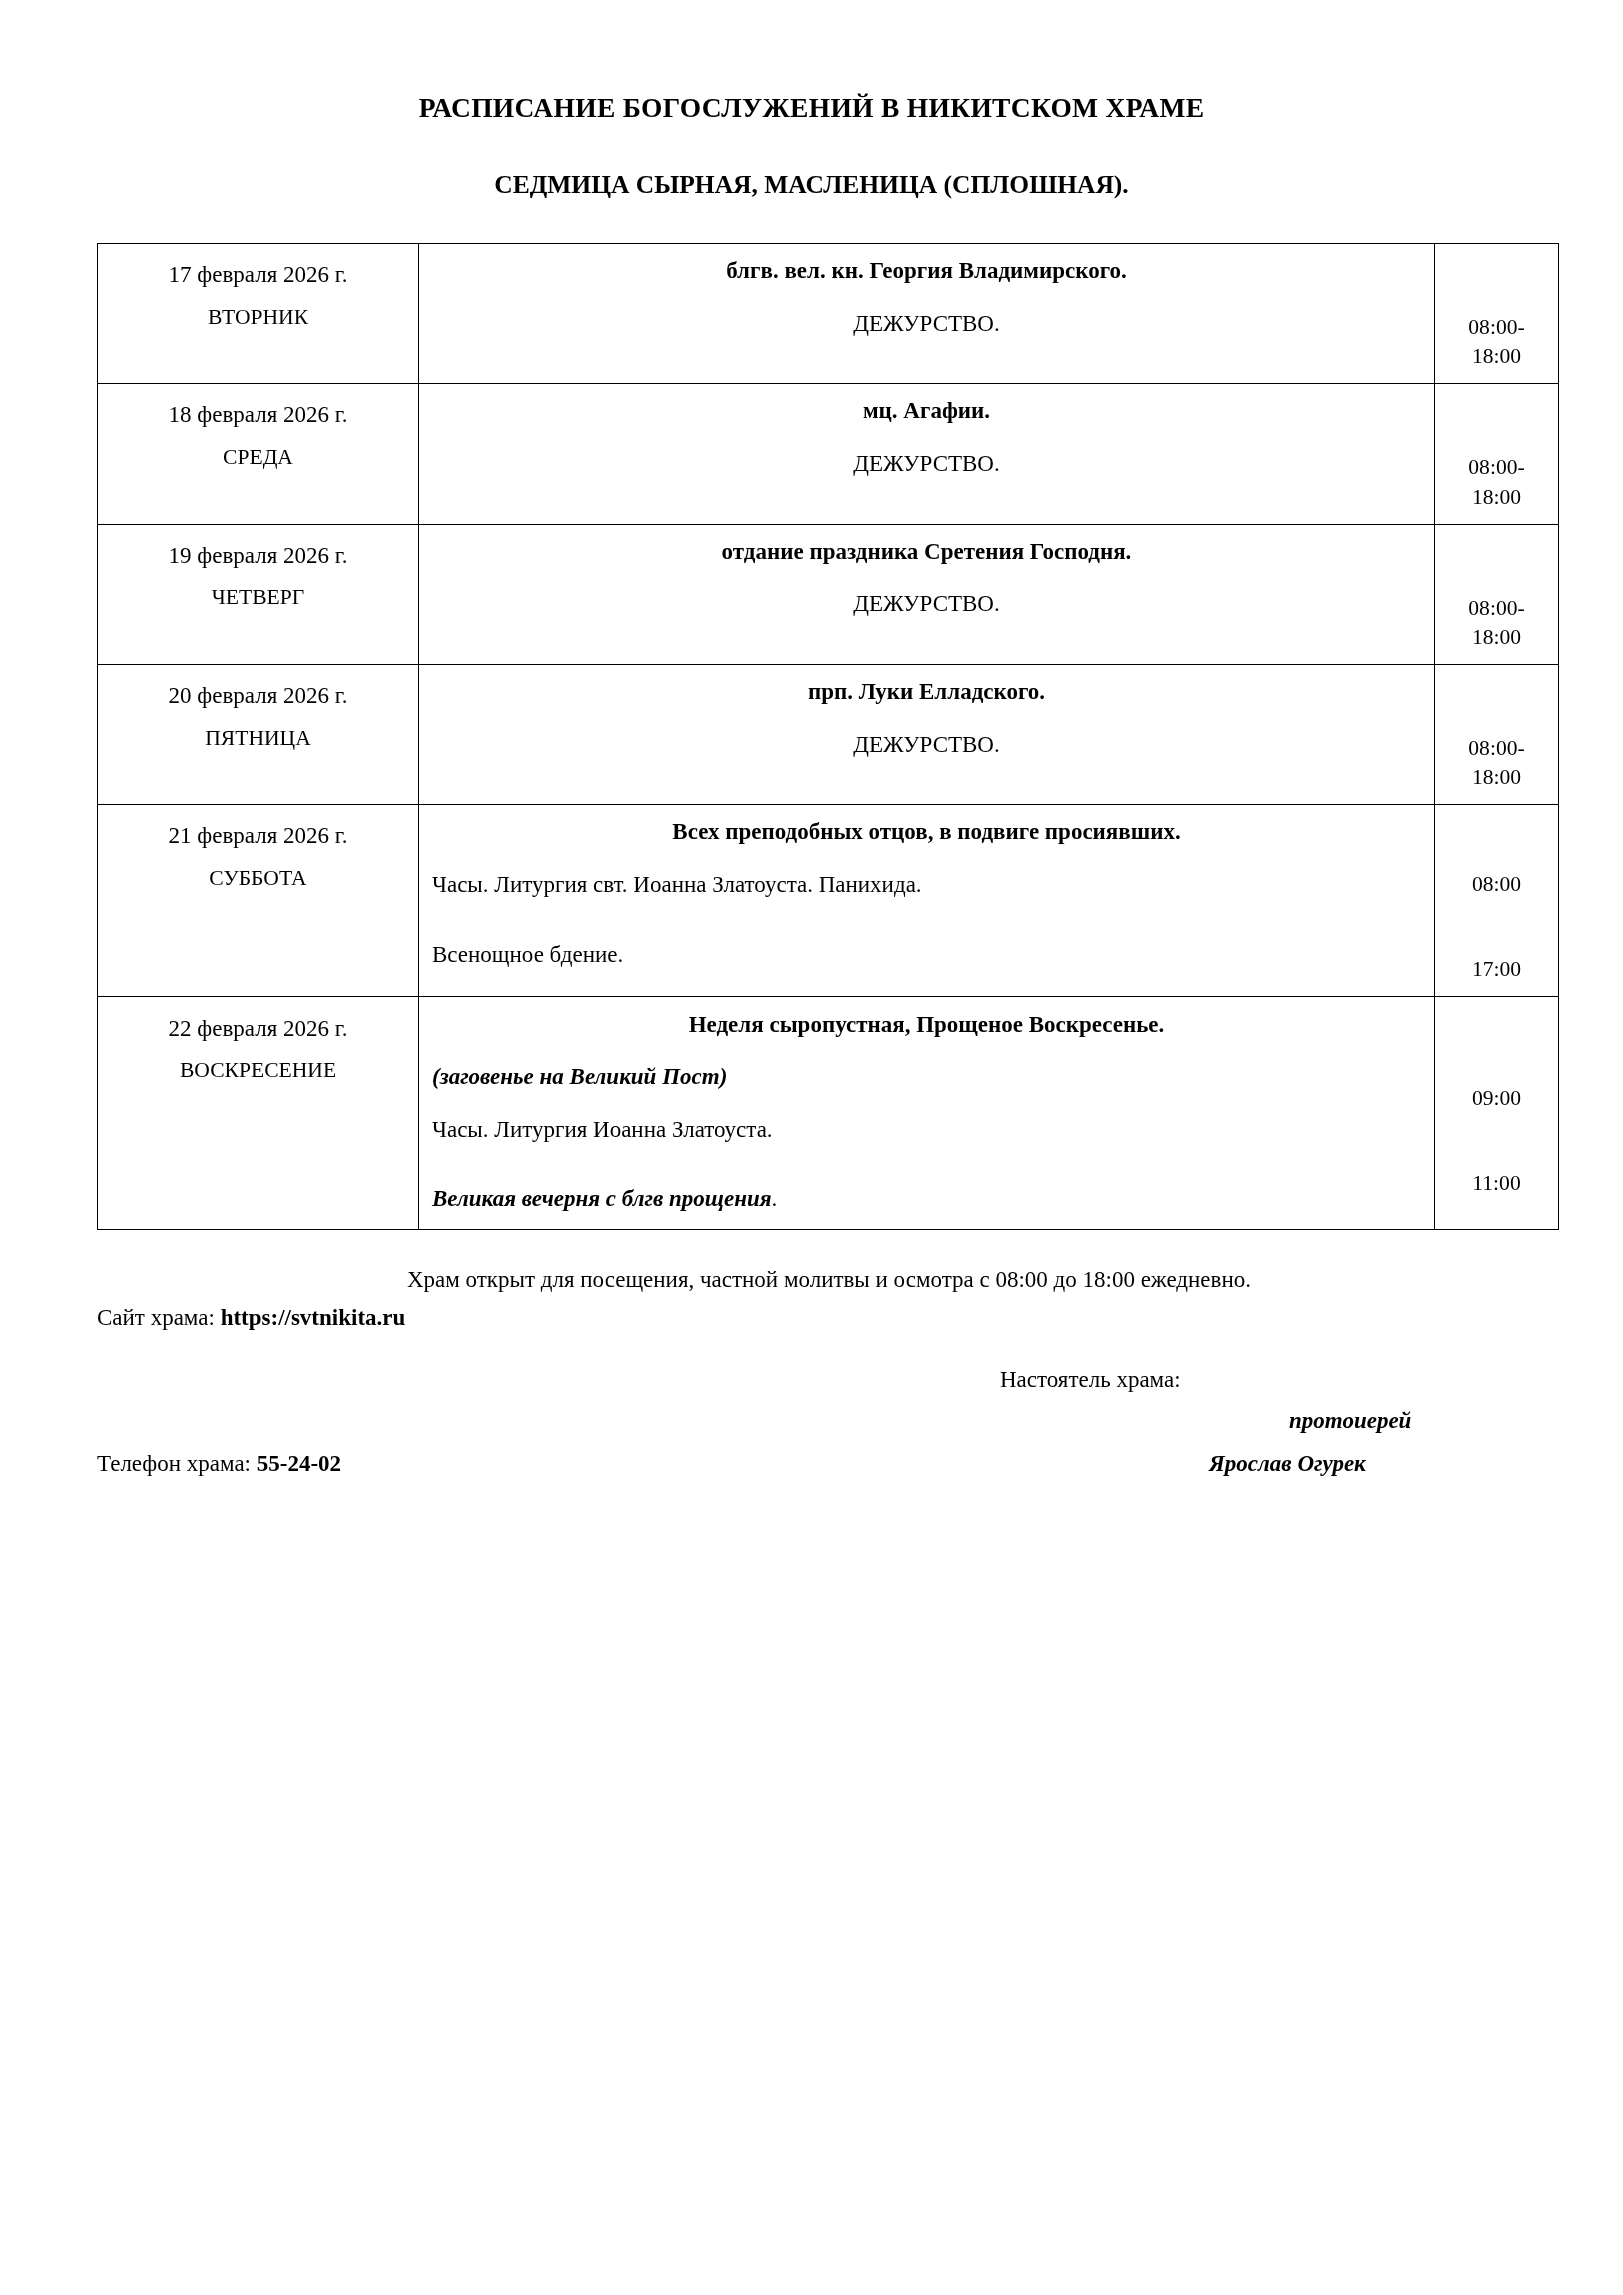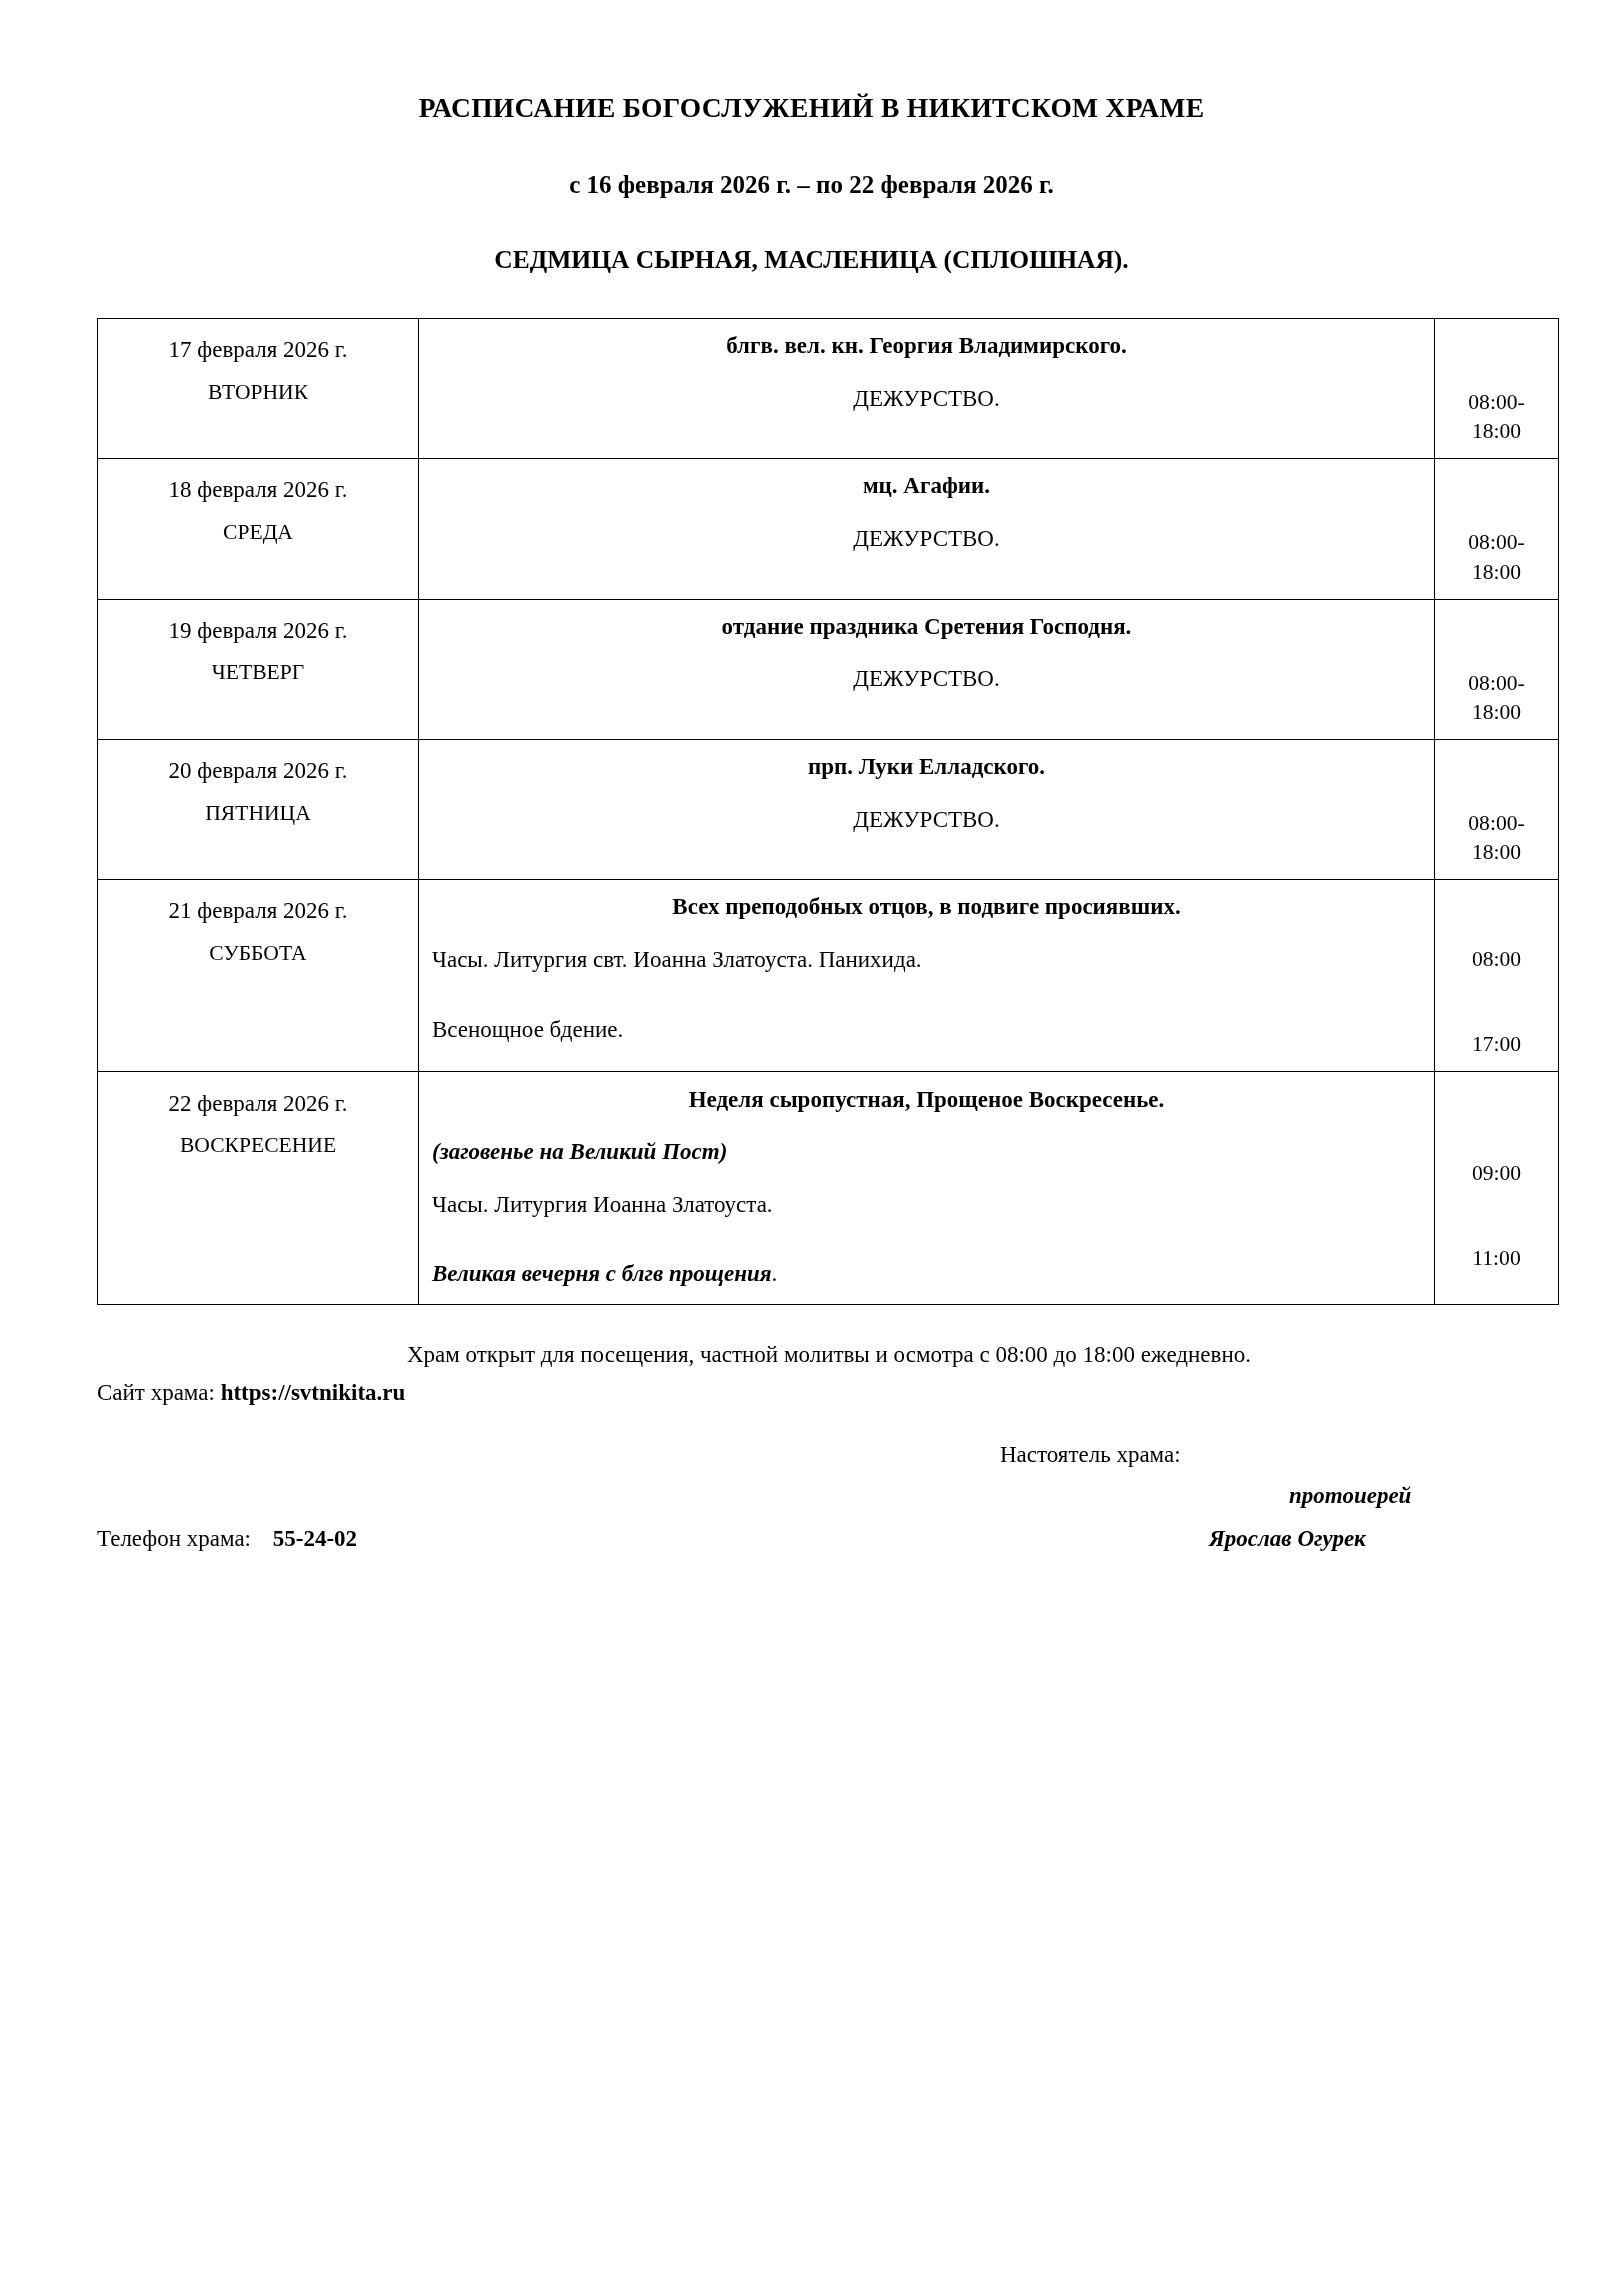--- a/index.html
+++ b/index.html
@@ -142,29 +142,28 @@
     font-size: 23px;
     font-style: italic;
     font-weight: bold;
   }
   .phone {
     position: absolute;
     left: 0;
     top: 84px;
     font-size: 23px;
   }
-  .phone b { font-weight: bold; margin-left: 16px; }
+  .phone b { font-weight: bold; }
 </style>
 </head>
 <body>
 
 <div class="page">
 
   <div class="title">РАСПИСАНИЕ БОГОСЛУЖЕНИЙ В НИКИТСКОМ ХРАМЕ</div>
-  <div class="subtitle">с  16 февраля  2026 г. – по 22 февраля 2026 г.</div>
   <div class="week-name">СЕДМИЦА  СЫРНАЯ, МАСЛЕНИЦА (СПЛОШНАЯ).</div>
 
   <table class="schedule">
     <colgroup>
       <col class="col-date">
       <col class="col-desc">
       <col class="col-time">
     </colgroup>
     <tbody>
 

